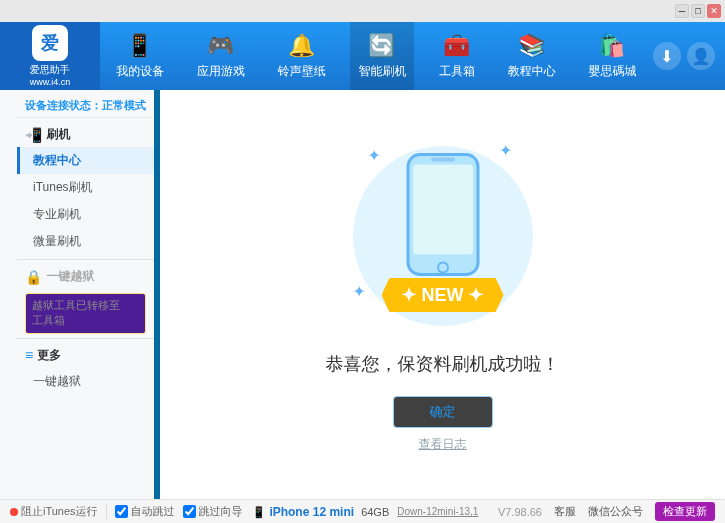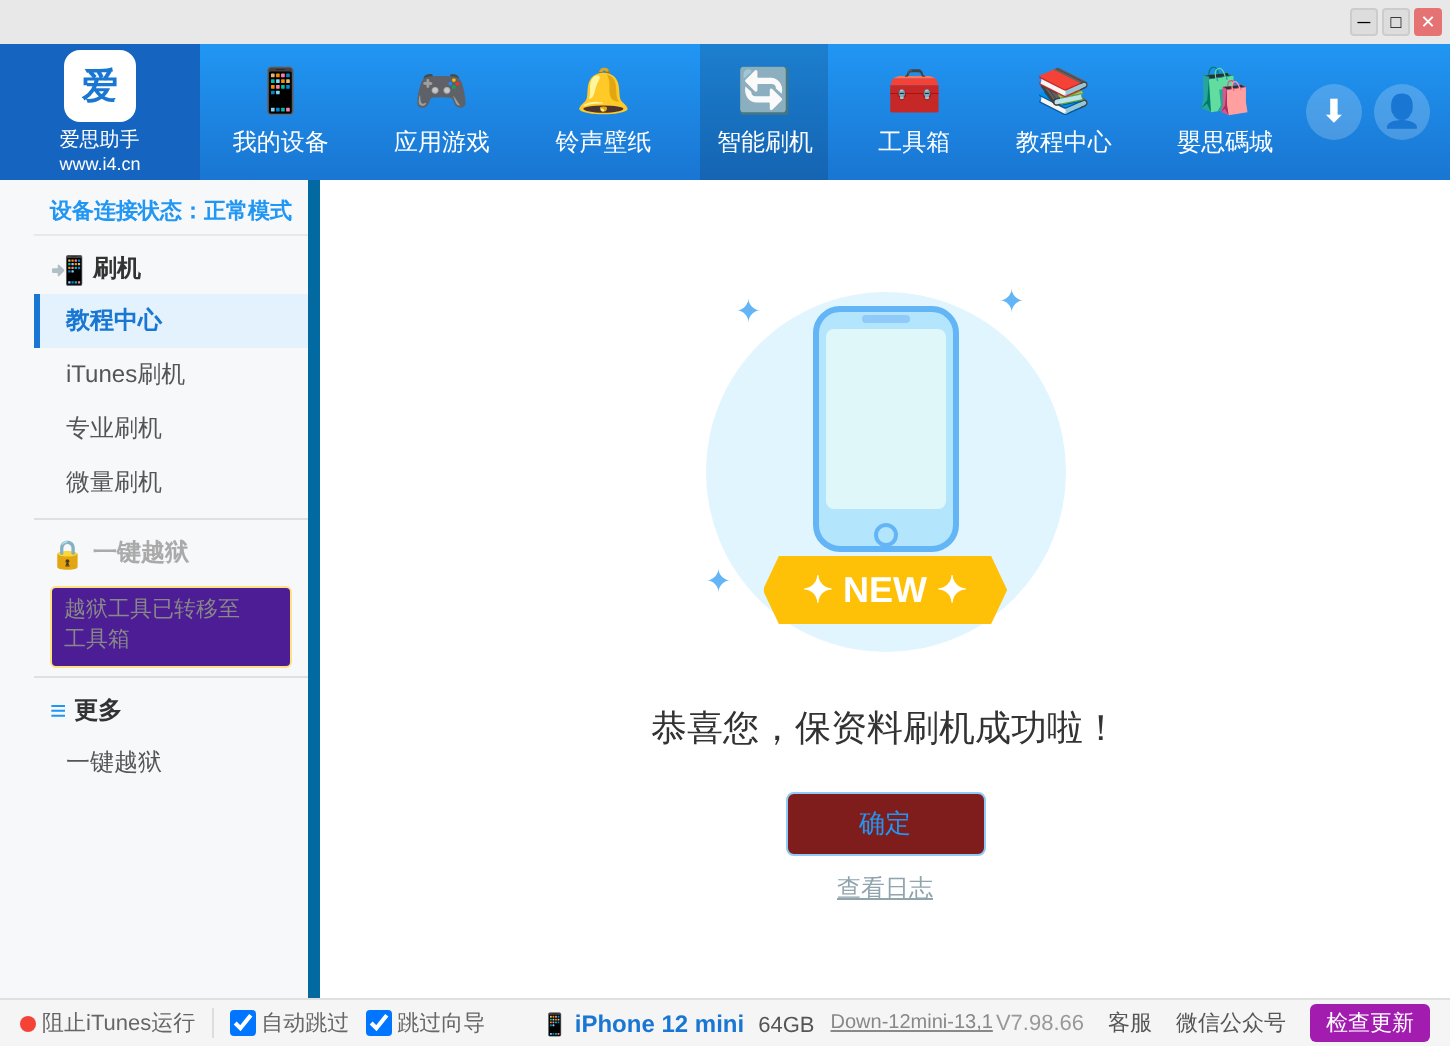--- a/index.html
+++ b/index.html
@@ -152,21 +152,21 @@
       clip-path: polygon(8px 0%, calc(100% - 8px) 0%, 100% 50%, calc(100% - 8px) 100%, 8px 100%, 0% 50%);
       white-space: nowrap;
     }
     .success-text {
       font-size: 18px;
       color: #333;
       margin-bottom: 20px;
     }
     .confirm-btn {
       width: 100px; height: 32px;
-      background: #7f1d1d;
+      background: #404040;
       border: 1px solid #90caf9;
       border-radius: 4px;
       color: #2196f3;
       font-size: 13px;
       cursor: pointer;
       margin-bottom: 8px;
       display: flex; align-items: center; justify-content: center;
     }
     .view-log-link {
       color: #90a4ae;
@@ -182,21 +182,21 @@
       border-top: 1px solid #e0e0e0;
       display: flex;
       align-items: center;
       padding: 0 10px;
       font-size: 11px;
       color: #666;
     }
     .bottom-left { display: flex; align-items: center; gap: 8px; flex: 1; }
     .checkbox-item { display: flex; align-items: center; gap: 3px; cursor: pointer; }
     .checkbox-item input { cursor: pointer; }
-    .device-info { margin-left: 20px; }
+    .device-info { margin-left: 2px; }
     .device-name { color: #1976d2; font-weight: bold; font-size: 12px; }
     .bottom-right { display: flex; align-items: center; gap: 12px; }
     .version-info { color: #999; }
     .bottom-link { color: #555; cursor: pointer; }
     .check-update-btn {
       background: #a21caf; color: #fff;
       border: none; border-radius: 3px;
       padding: 2px 8px; font-size: 11px; cursor: pointer;
     }
     .itunes-status { border-right: 1px solid #ddd; padding-right: 8px; display: flex; align-items: center; gap: 3px; }

